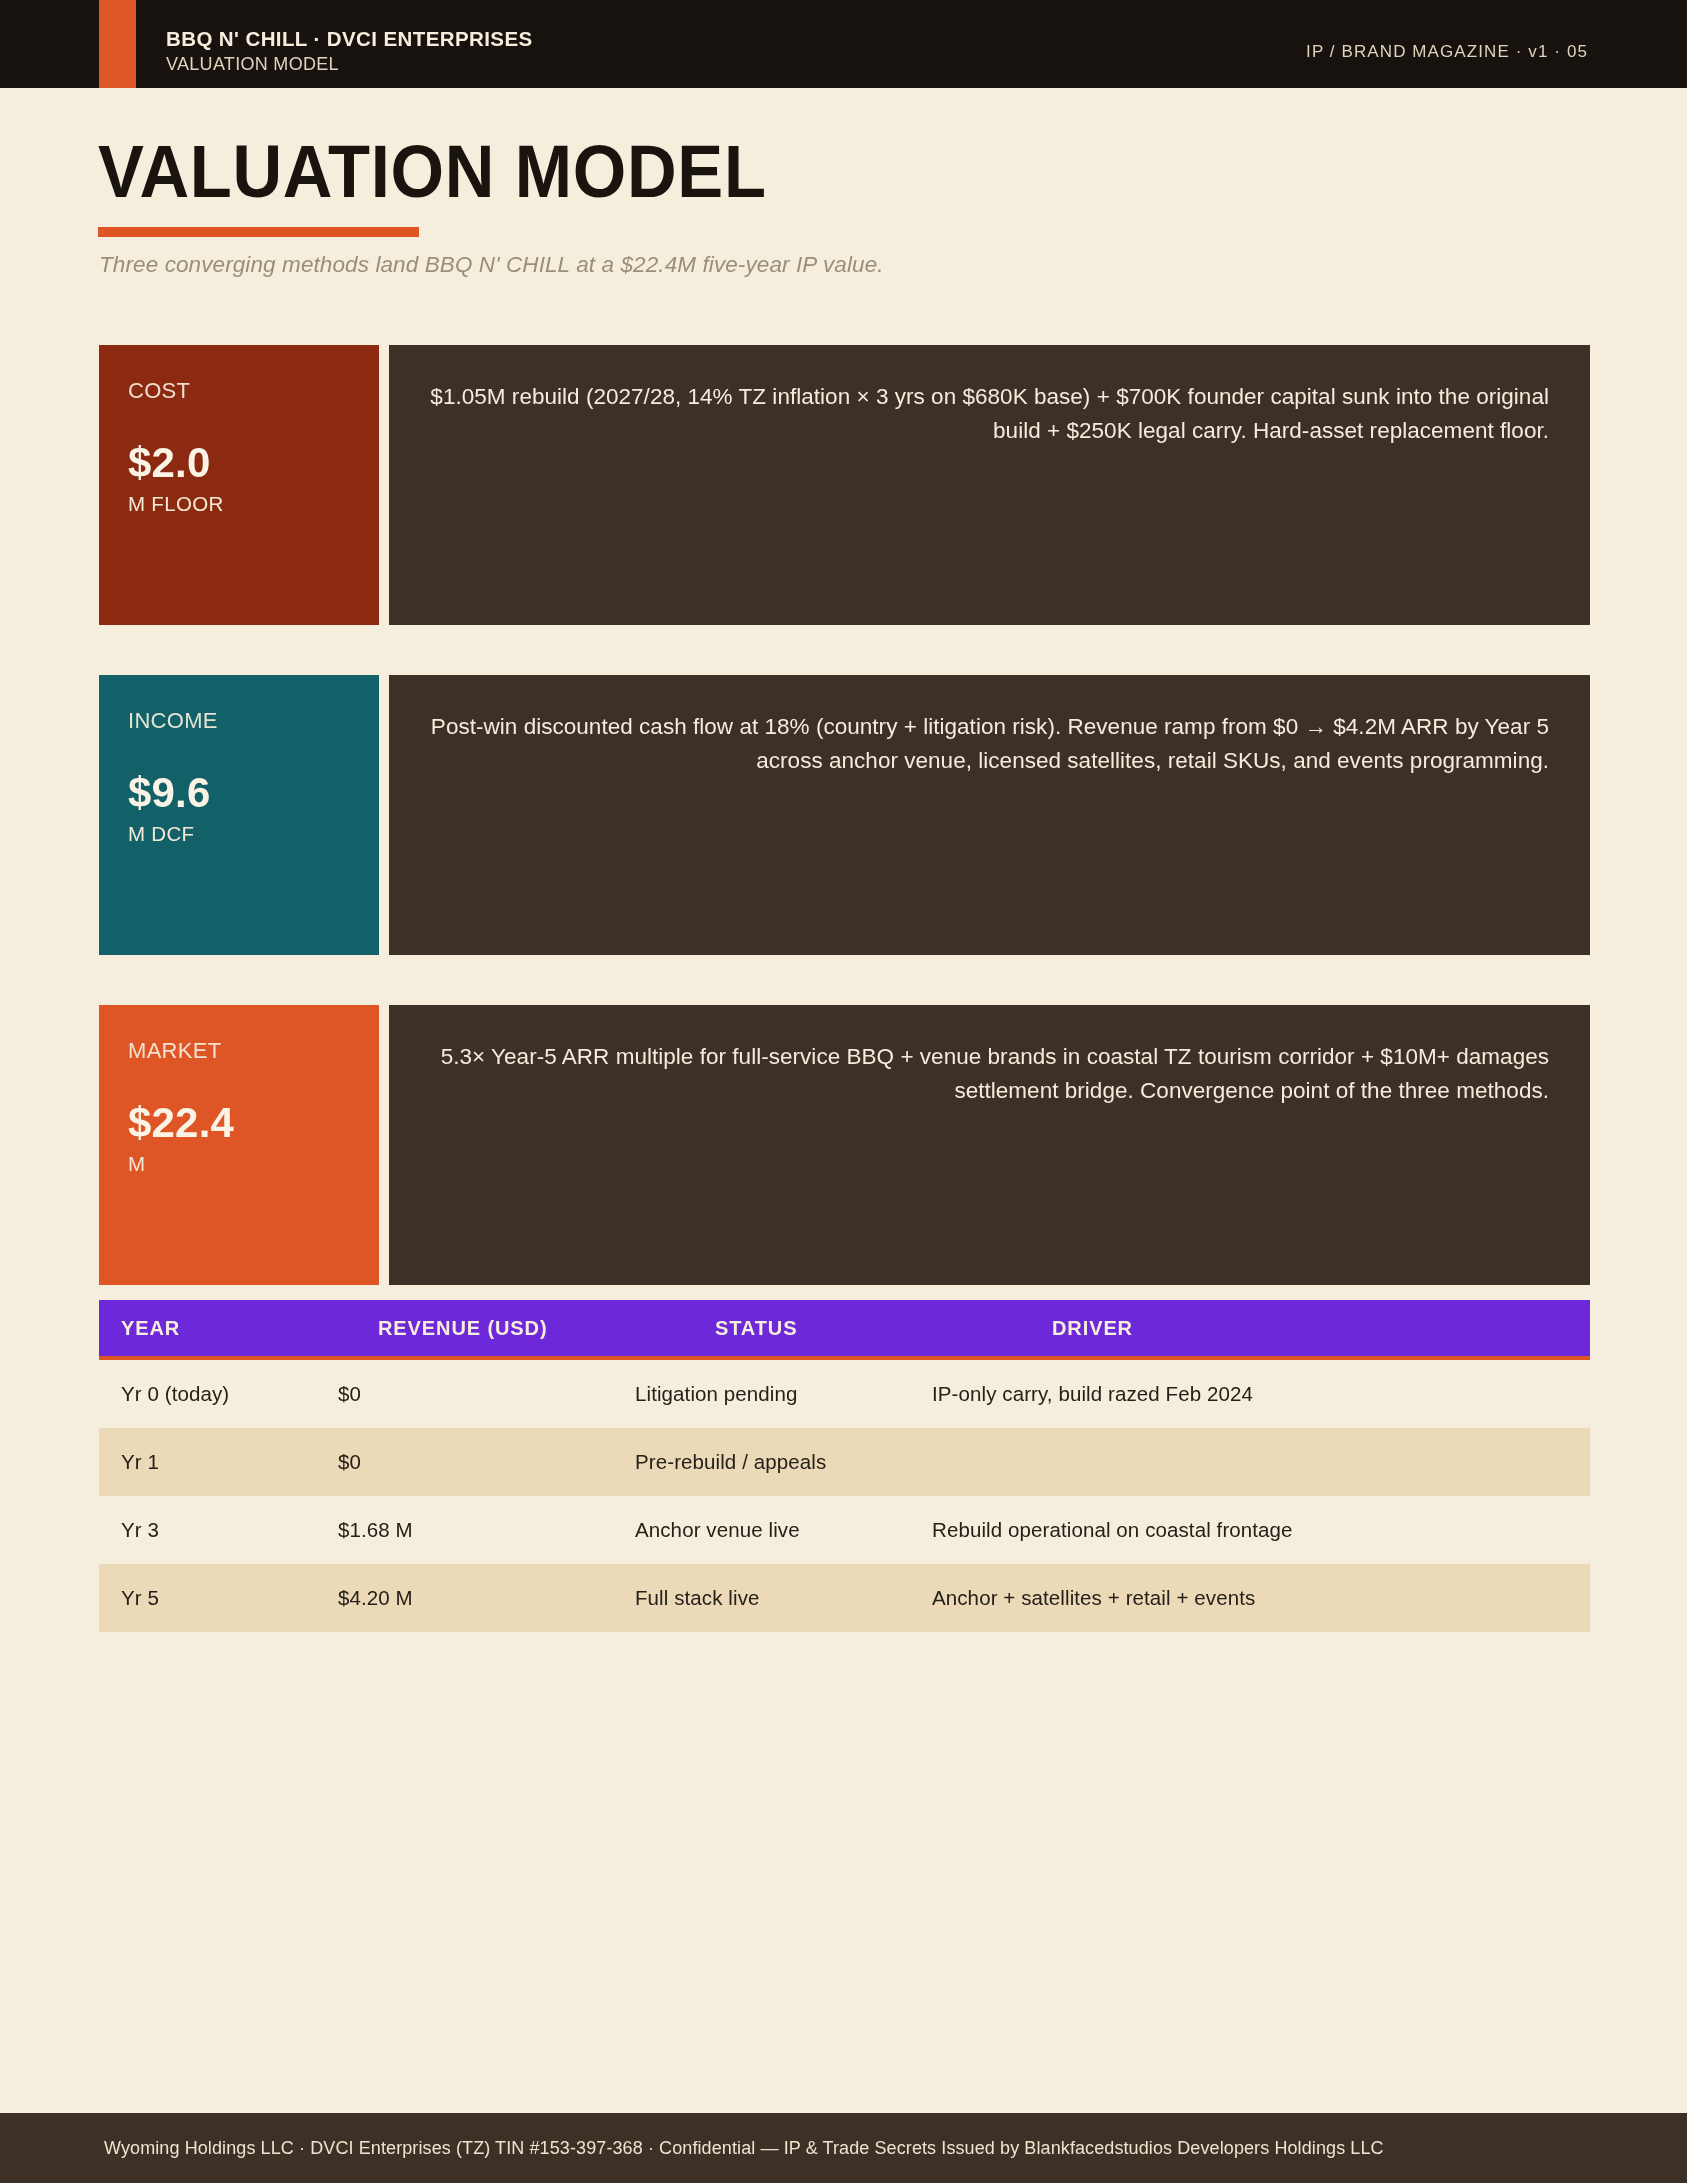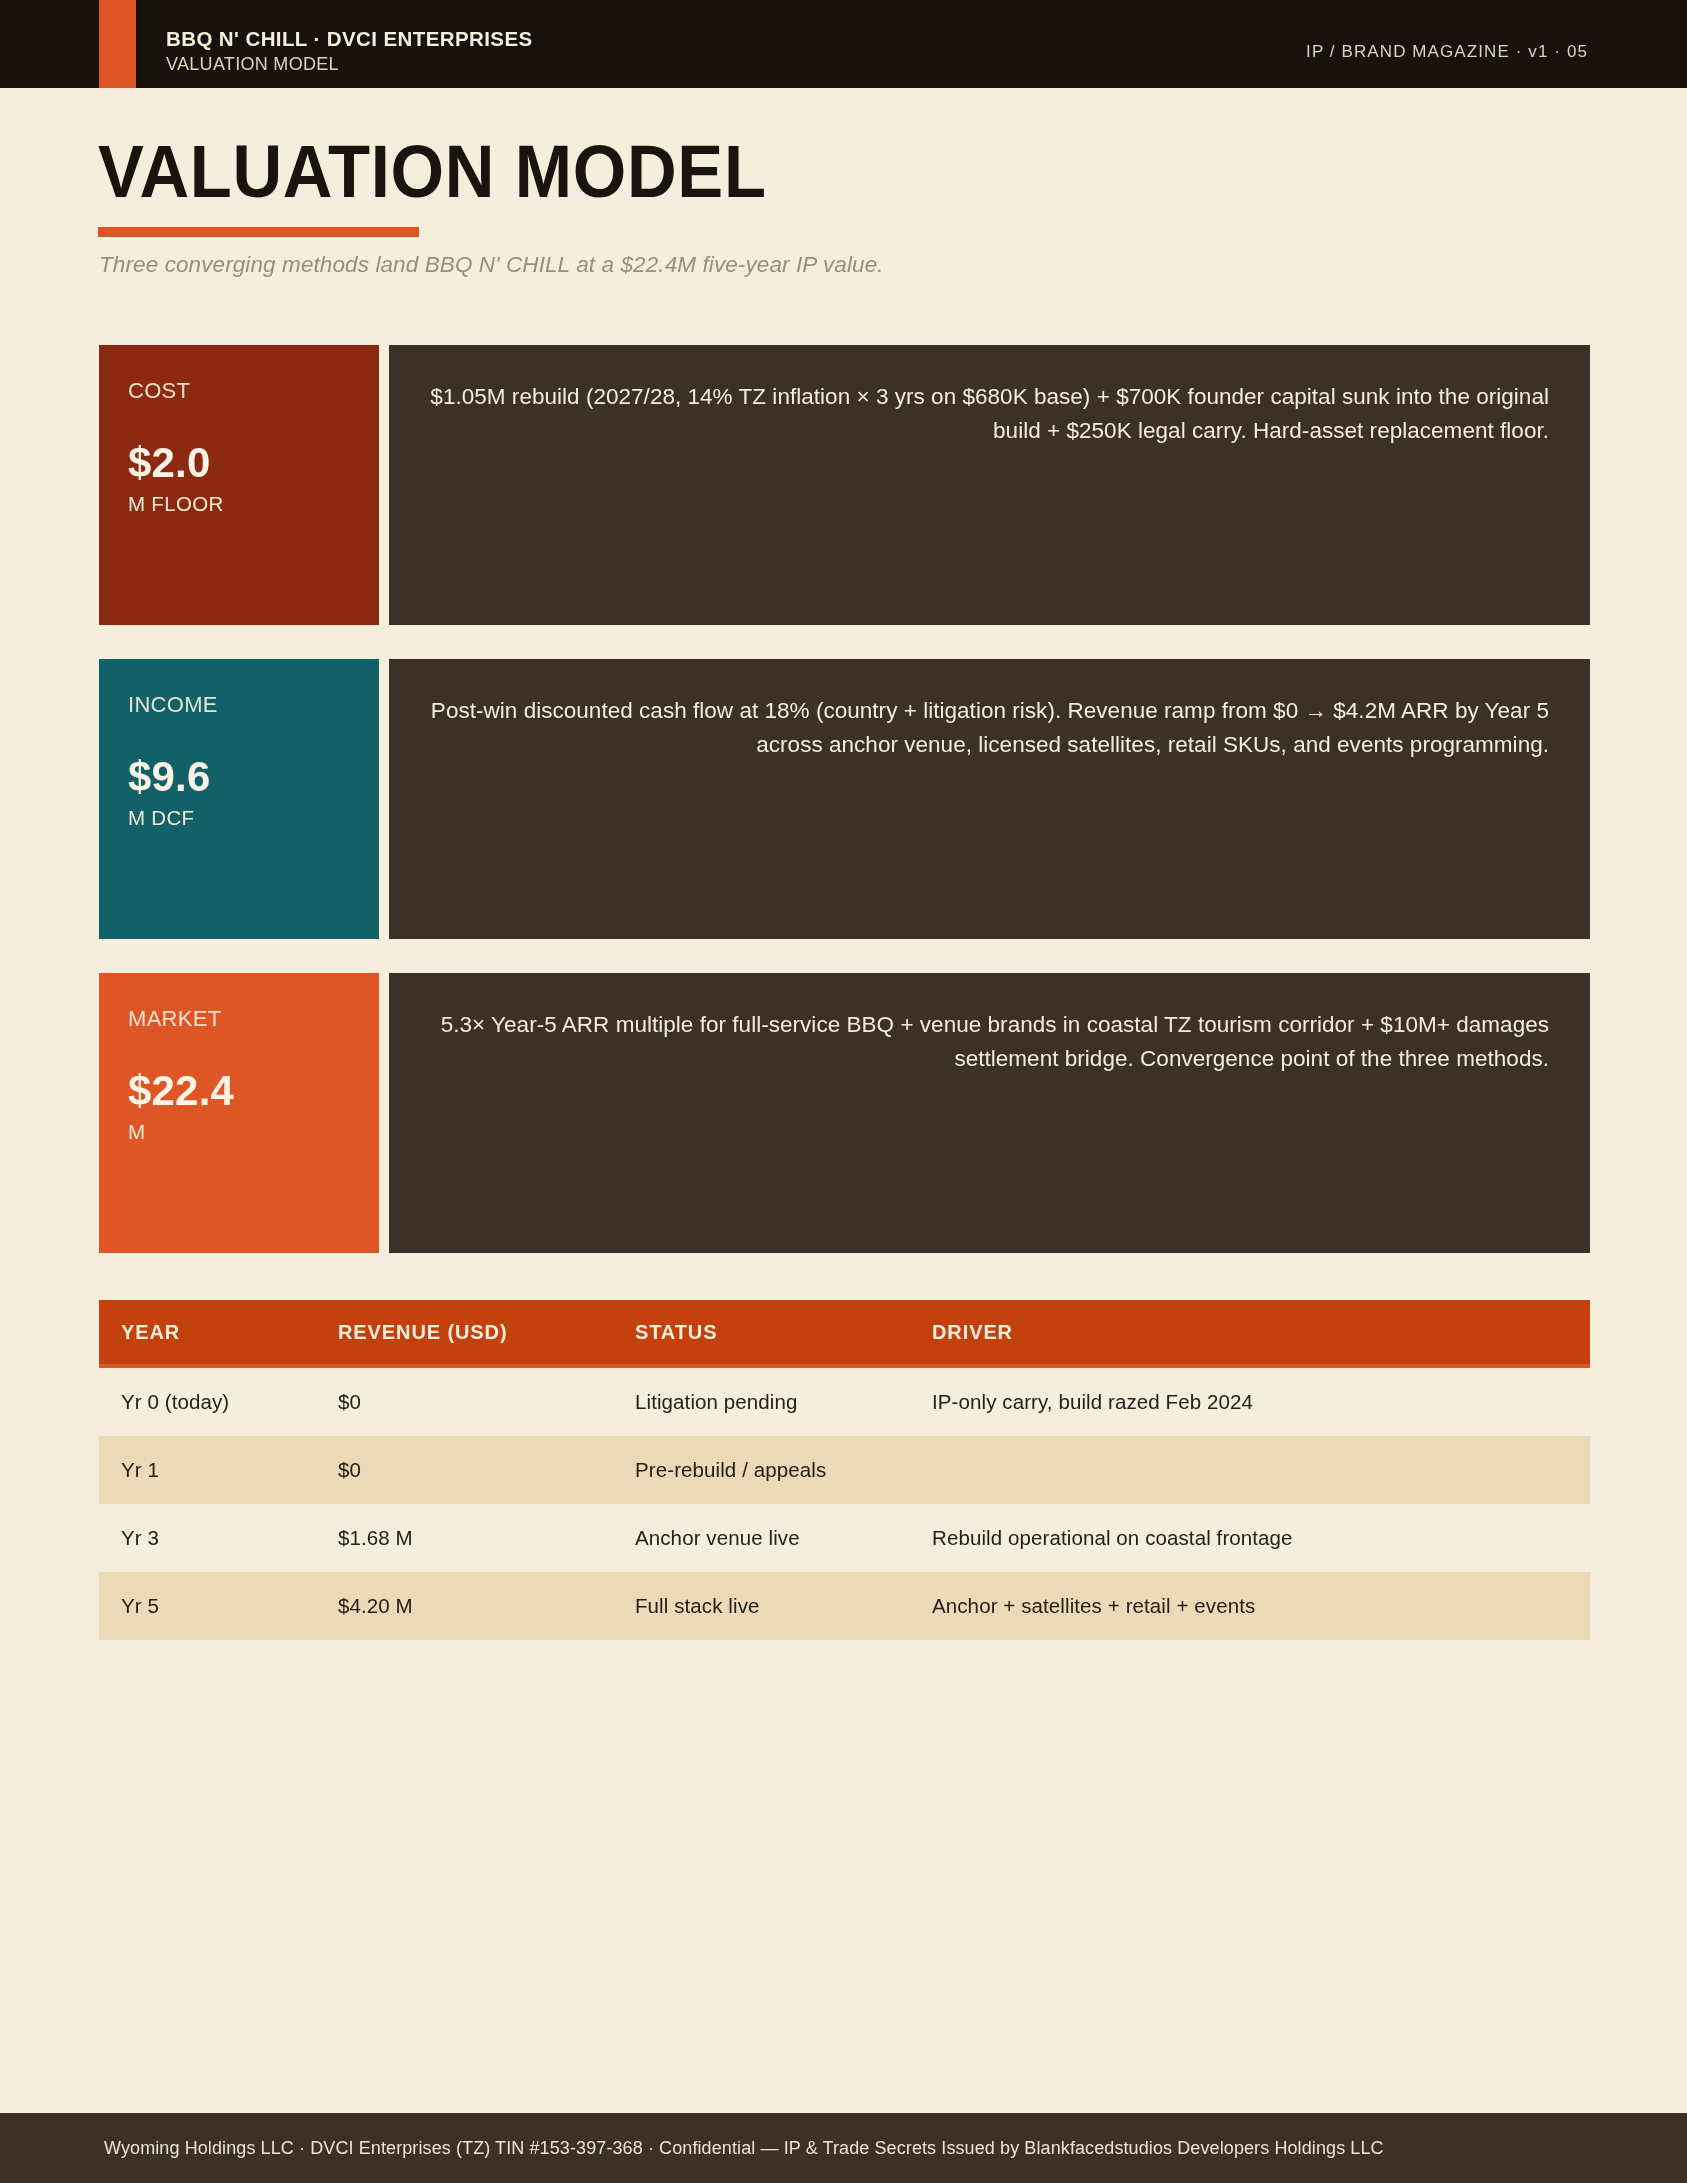--- a/index.html
+++ b/index.html
@@ -49,21 +49,21 @@
     width:321px; height:10.2px; background:#df5626;
   }
   .subtitle {
     position:absolute; left:99px; top:252px;
     font-size:22.5px; font-style:italic; color:#9a8d7c;
     letter-spacing:0.1px; white-space:nowrap;
   }
 
   
   .cards { position:absolute; left:99px; top:345px; width:1491px; }
-  .card { position:relative; width:1491px; height:280px; margin-bottom:34px;text-decoration:underline; }
+  .card { position:relative; width:1491px; height:280px; margin-bottom:50px;text-decoration:underline; }
   .card-key {
     position:absolute; left:0; top:0; width:280px; height:280px;
     padding:33px 0 0 29px;
   }
   .card-key-label {
     font-size:22px; color:#f6eedd; letter-spacing:0.3px; opacity:0.92;
   }
   .card-key-value {
     margin-top:38px; font-size:42px; font-weight:bold; color:#fbf4e6;
     line-height:1.0; letter-spacing:0.2px;
@@ -76,22 +76,23 @@
     background:#3c3027; padding:35px 41px 0 40px;text-align:right;
   }
   .card-body-text {
     font-size:22.5px; line-height:1.52; color:#f4ecdc; letter-spacing:0.03px;
   }
 
   
   .table { position:absolute; left:99px; top:1300px; width:1491px; }
   .trow { display:flex; width:1491px; align-items:center; }
   .thead {
-    background:#c2410c; height:68px;
+    background:#6d28d9; height:60px;
     border-bottom:4.1px solid #df5626;
+    gap:40px;
   }
   .thead .cell {
     font-size:20px; font-weight:bold; color:#f6eedd; letter-spacing:0.9px;
   }
   .tbody-row { height:68px; }
   .tbody-row.odd  { background:#f6eedd;justify-content:space-between; }
   .tbody-row.even { background:#ecd9b8; }
   .tbody-row .cell { font-size:20.5px; color:#26201a; letter-spacing:0.1px; }
   .cell { padding:0 9.6px 0 0; }
   .c0 { width:239px; padding-left:22px; }

